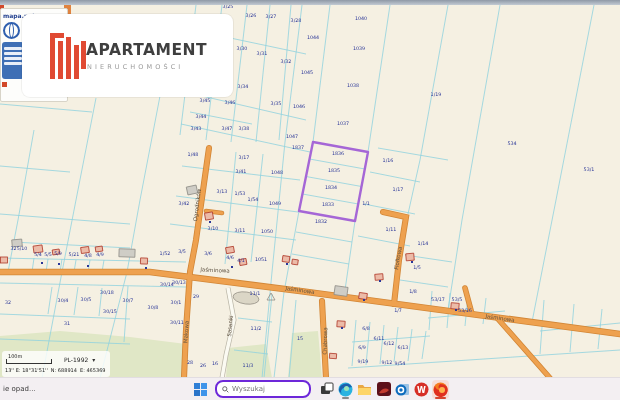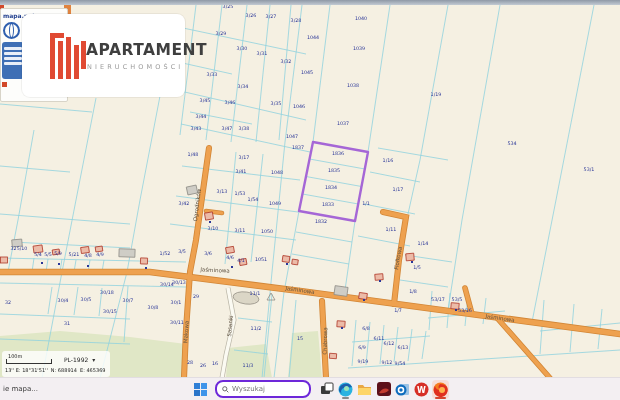--- a/index.html
+++ b/index.html
@@ -13,21 +13,21 @@
   .watermark{position:absolute;left:0;top:8px;width:66px;height:92px;z-index:2;
          background:#fdfdfb;border:1px solid #d8d4c8;border-radius:2px;overflow:hidden;}
   .wm-site{color:#23408f;font-size:6px;font-weight:bold;padding:3px 0 0 2px;}
   .wm-globe{width:13px;height:13px;border:2px solid #2f5fae;border-radius:50%;margin:3px 0 0 2px;position:relative;}
   .wm-globe:before{content:"";position:absolute;left:4px;top:-1px;width:3px;height:13px;border:1px solid #2f5fae;border-radius:50%;}
   .wm-badge{width:22px;height:34px;background:#3f6fb5;border-radius:3px;margin:3px 0 0 1px;padding-top:3px;}
   .wm-badge i{display:block;height:3px;background:#e9eef7;margin:2px 2px 0 2px;border-radius:1px;}
   .wm-reddot{width:5px;height:5px;background:#d2492a;margin:3px 0 0 1px;}
   
   .logo-card{position:absolute;left:22px;top:14px;width:163px;height:83px;background:#fff;
-         border-radius:8px;z-index:3;box-shadow:0 0 0 1px rgba(0,0,0,0.05);}
+         border-radius:8px;z-index:3;box-shadow:0 0 0 1px rgba(0,0,0,0.05);padding-left:48px;}
   .logo-title{position:absolute;left:64px;top:27px;font-size:15.5px;font-weight:bold;
          color:#3f3f3f;letter-spacing:.5px;}
   .logo-sub{position:absolute;left:65px;top:49px;font-size:6.5px;color:#9a9a9a;letter-spacing:3.1px;text-align:right;}
   
   .scalebox{position:absolute;left:2px;top:351px;width:108px;height:26px;z-index:4;
          background:rgba(255,255,255,0.8);border-radius:3px;color:#222;}
   .sb-row1{display:flex;align-items:flex-end;height:13px;}
   .sb-scale{margin-left:4px;width:46px;}
   .sb-scale-label{font-size:5px;line-height:5px;margin-left:2px;}
   .sb-scale-bar{height:4px;border-left:1px solid #333;border-right:1px solid #333;border-bottom:1px solid #333;}
@@ -338,21 +338,21 @@
       <div class="sb-chev">▾</div>
     </div>
     <div class="sb-row2">
       <span>13''  E: 18°31'51''</span>
       <span>N: 688914</span>
       <span>E: 465369</span>
     </div>
   </div>
 
   <div class="taskbar">
-    <div class="tb-weather">ie mapa...</div>
+    <div class="tb-weather">ie opad...</div>
     <div class="tb-center">
       <div class="tb-start">
         <svg width="13" height="13" viewBox="0 0 13 13">
           <rect x="0" y="0" width="6" height="6" fill="#2f7fd6"></rect>
           <rect x="7" y="0" width="6" height="6" fill="#3f94ea"></rect>
           <rect x="0" y="7" width="6" height="6" fill="#2a74c9"></rect>
           <rect x="7" y="7" width="6" height="6" fill="#3f94ea"></rect>
         </svg>
       </div>
       <div class="tb-search">

